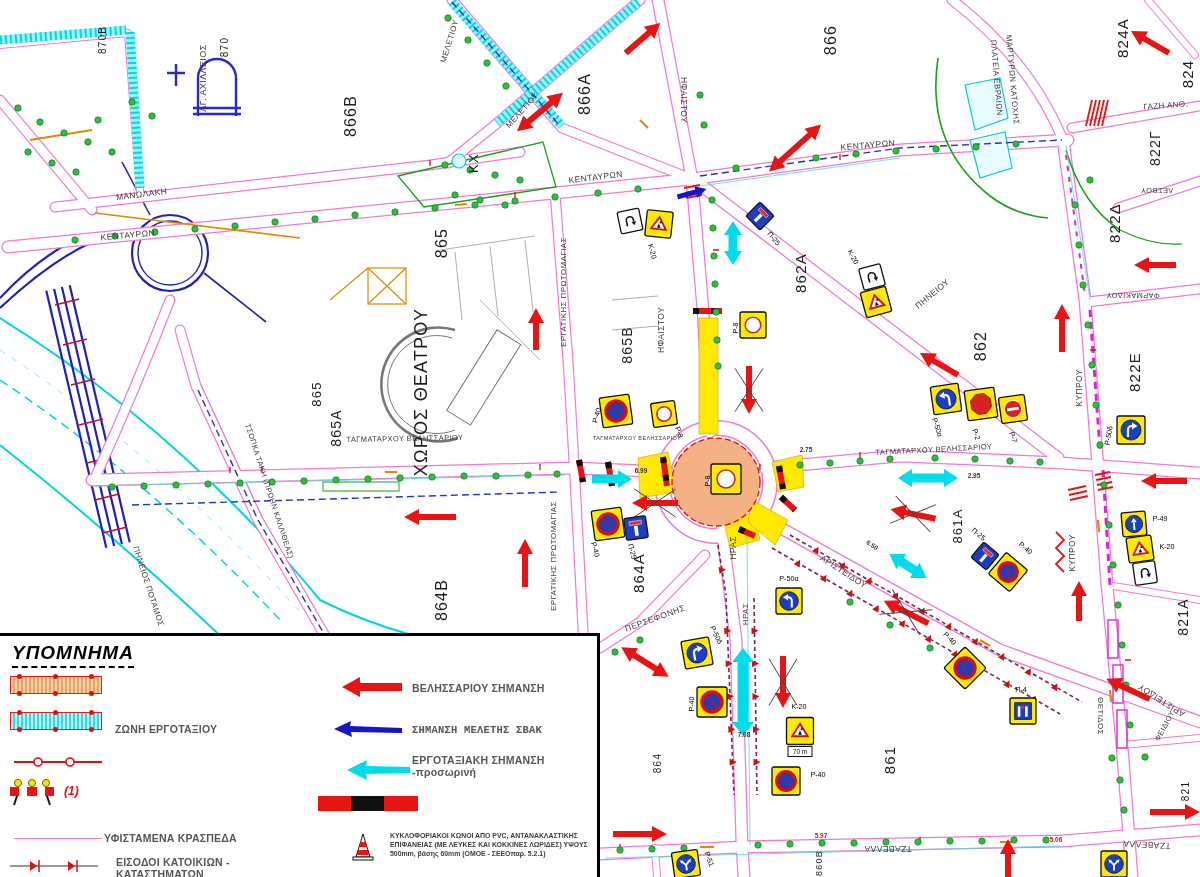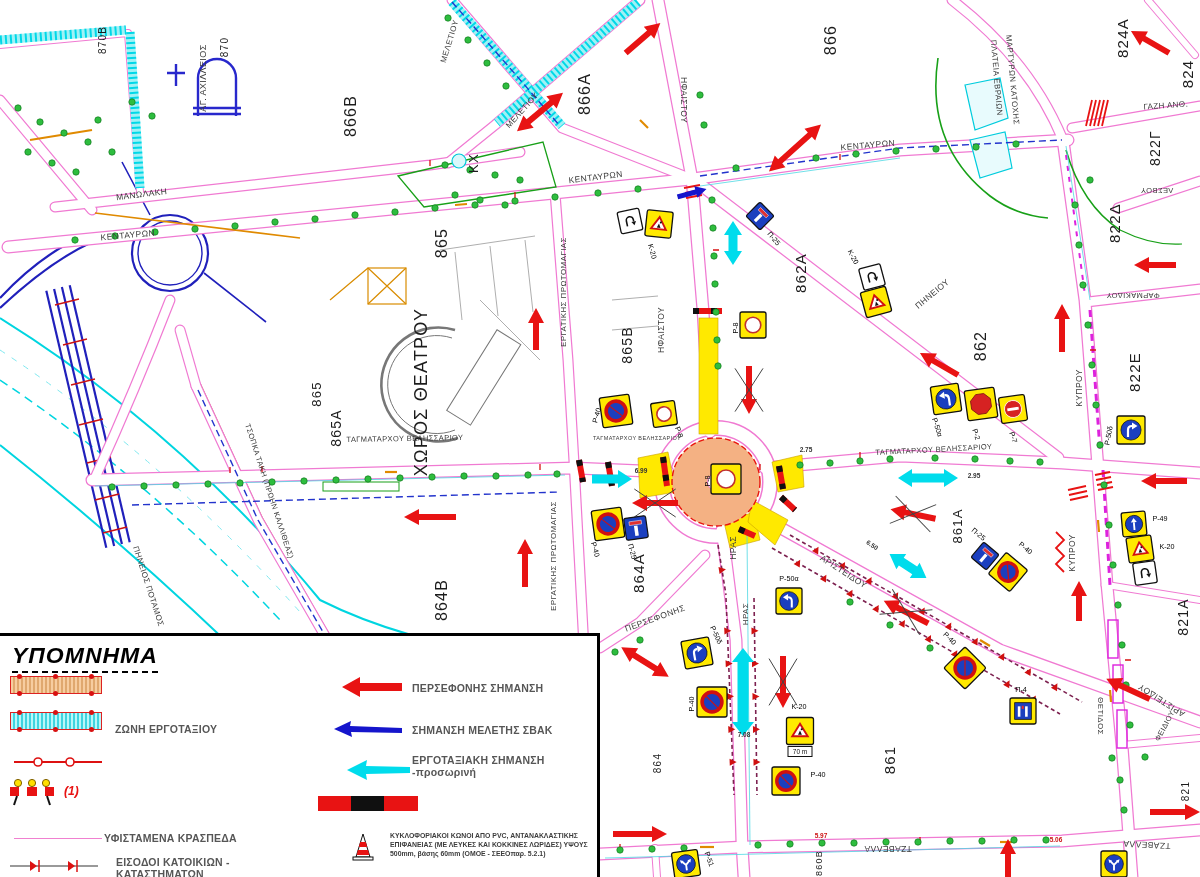--- a/index.html
+++ b/index.html
@@ -13,21 +13,21 @@
   .rd{stroke:#f07ad2;fill:none;stroke-linecap:round;stroke-linejoin:round;}
   .rdi{stroke:#fff;fill:none;stroke-linecap:round;stroke-linejoin:round;}
   .cyanband{stroke:#9ff1f5;stroke-width:9;fill:none;}
   .cyanhatch{stroke:#00d8e8;stroke-width:9;fill:none;stroke-dasharray:2,3;}
   .sbak{stroke:#2233cc;stroke-width:1.4;fill:none;stroke-dasharray:7,4;}
   .gray{stroke:#999;stroke-width:.8;fill:none;}
   .cw{stroke:#e81313;stroke-width:1.8;fill:none;}
   
   .legend{position:absolute;left:0;top:633px;width:600px;height:244px;background:#fff;
     border-top:3px solid #000;border-right:3px solid #000;box-sizing:border-box;z-index:5;}
-  .lg-title{position:absolute;left:12px;top:6px;font-size:23px;font-weight:700;font-style:italic;
+  .lg-title{position:absolute;left:12px;top:6px;font-size:19px;font-weight:700;font-style:italic;
     letter-spacing:1px;color:#000;border-bottom:2.5px dashed #000;padding-bottom:2px;}
   .lrow{position:absolute;}
   .ltxt{font-size:10.5px;font-weight:600;color:#565656;line-height:1.18;letter-spacing:.2px;}
   .ltxt2{font-size:10px;font-weight:600;color:#565656;line-height:1.2;}
   .ltiny{font-size:6.9px;font-weight:600;color:#3c3c3c;line-height:1.3;width:200px;}
   .lbold{font-size:10.5px;font-weight:700;color:#3a3a3a;line-height:1.3;}
   .sw-orange{width:92px;height:18px;border:1.6px solid #d22;box-sizing:border-box;
     background:repeating-linear-gradient(90deg,#f7cda0 0 2px,#e0a86e 2px 4px);position:relative;}
   .sw-cyan{width:92px;height:18px;border:1.6px solid #d22;box-sizing:border-box;
     background:repeating-linear-gradient(90deg,#b9f6f9 0 2px,#3fd4e0 2px 4px);position:relative;}
@@ -865,28 +865,28 @@
   <div class="lrow ltxt" style="left:116px;top:220px;width:180px;">
     <span>ΕΙΣΟΔΟΙ ΚΑΤΟΙΚΙΩΝ -</span><br>
     <span>ΚΑΤΑΣΤΗΜΑΤΩΝ</span>
   </div>
 
   <div class="lrow" style="left:340px;top:40px;">
     <svg width="62" height="22">
         <polygon points="62,7 20,7 20,1 2,11 20,21 20,15 62,15" fill="#e81313"></polygon>
       </svg>
   </div>
-  <div class="lrow ltxt" style="left:412px;top:46px;">ΠΕΡΣΕΦΟΝΗΣ ΣΗΜΑΝΣΗ</div>
+  <div class="lrow ltxt" style="left:412px;top:46px;">ΒΕΛΗΣΣΑΡΙΟΥ ΣΗΜΑΝΣΗ</div>
 
   <div class="lrow" style="left:332px;top:84px;">
     <svg width="70" height="20">
         <polygon points="70,8 18,6 19,1 2,9 20,17 19,12 70,13" fill="#1515cc"></polygon>
       </svg>
   </div>
-  <div class="lrow ltxt" style="left:412px;top:88px;">ΣΗΜΑΝΣΗ ΜΕΛΕΤΗΣ ΣΒΑΚ</div>
+  <div class="lrow ltxt" style="left:412px;top:88px;font-family:Liberation Mono, monospace;">ΣΗΜΑΝΣΗ ΜΕΛΕΤΗΣ ΣΒΑΚ</div>
 
   <div class="lrow" style="left:344px;top:122px;">
     <svg width="66" height="24">
         <polygon points="66,9 22,8 23,2 3,12 23,22 22,16 66,15" fill="#00dcec"></polygon>
       </svg>
   </div>
   <div class="lrow ltxt" style="left:412px;top:118px;">
     <span>ΕΡΓΟΤΑΞΙΑΚΗ ΣΗΜΑΝΣΗ</span><br>
     <span>-προσωρινή</span>
   </div>

